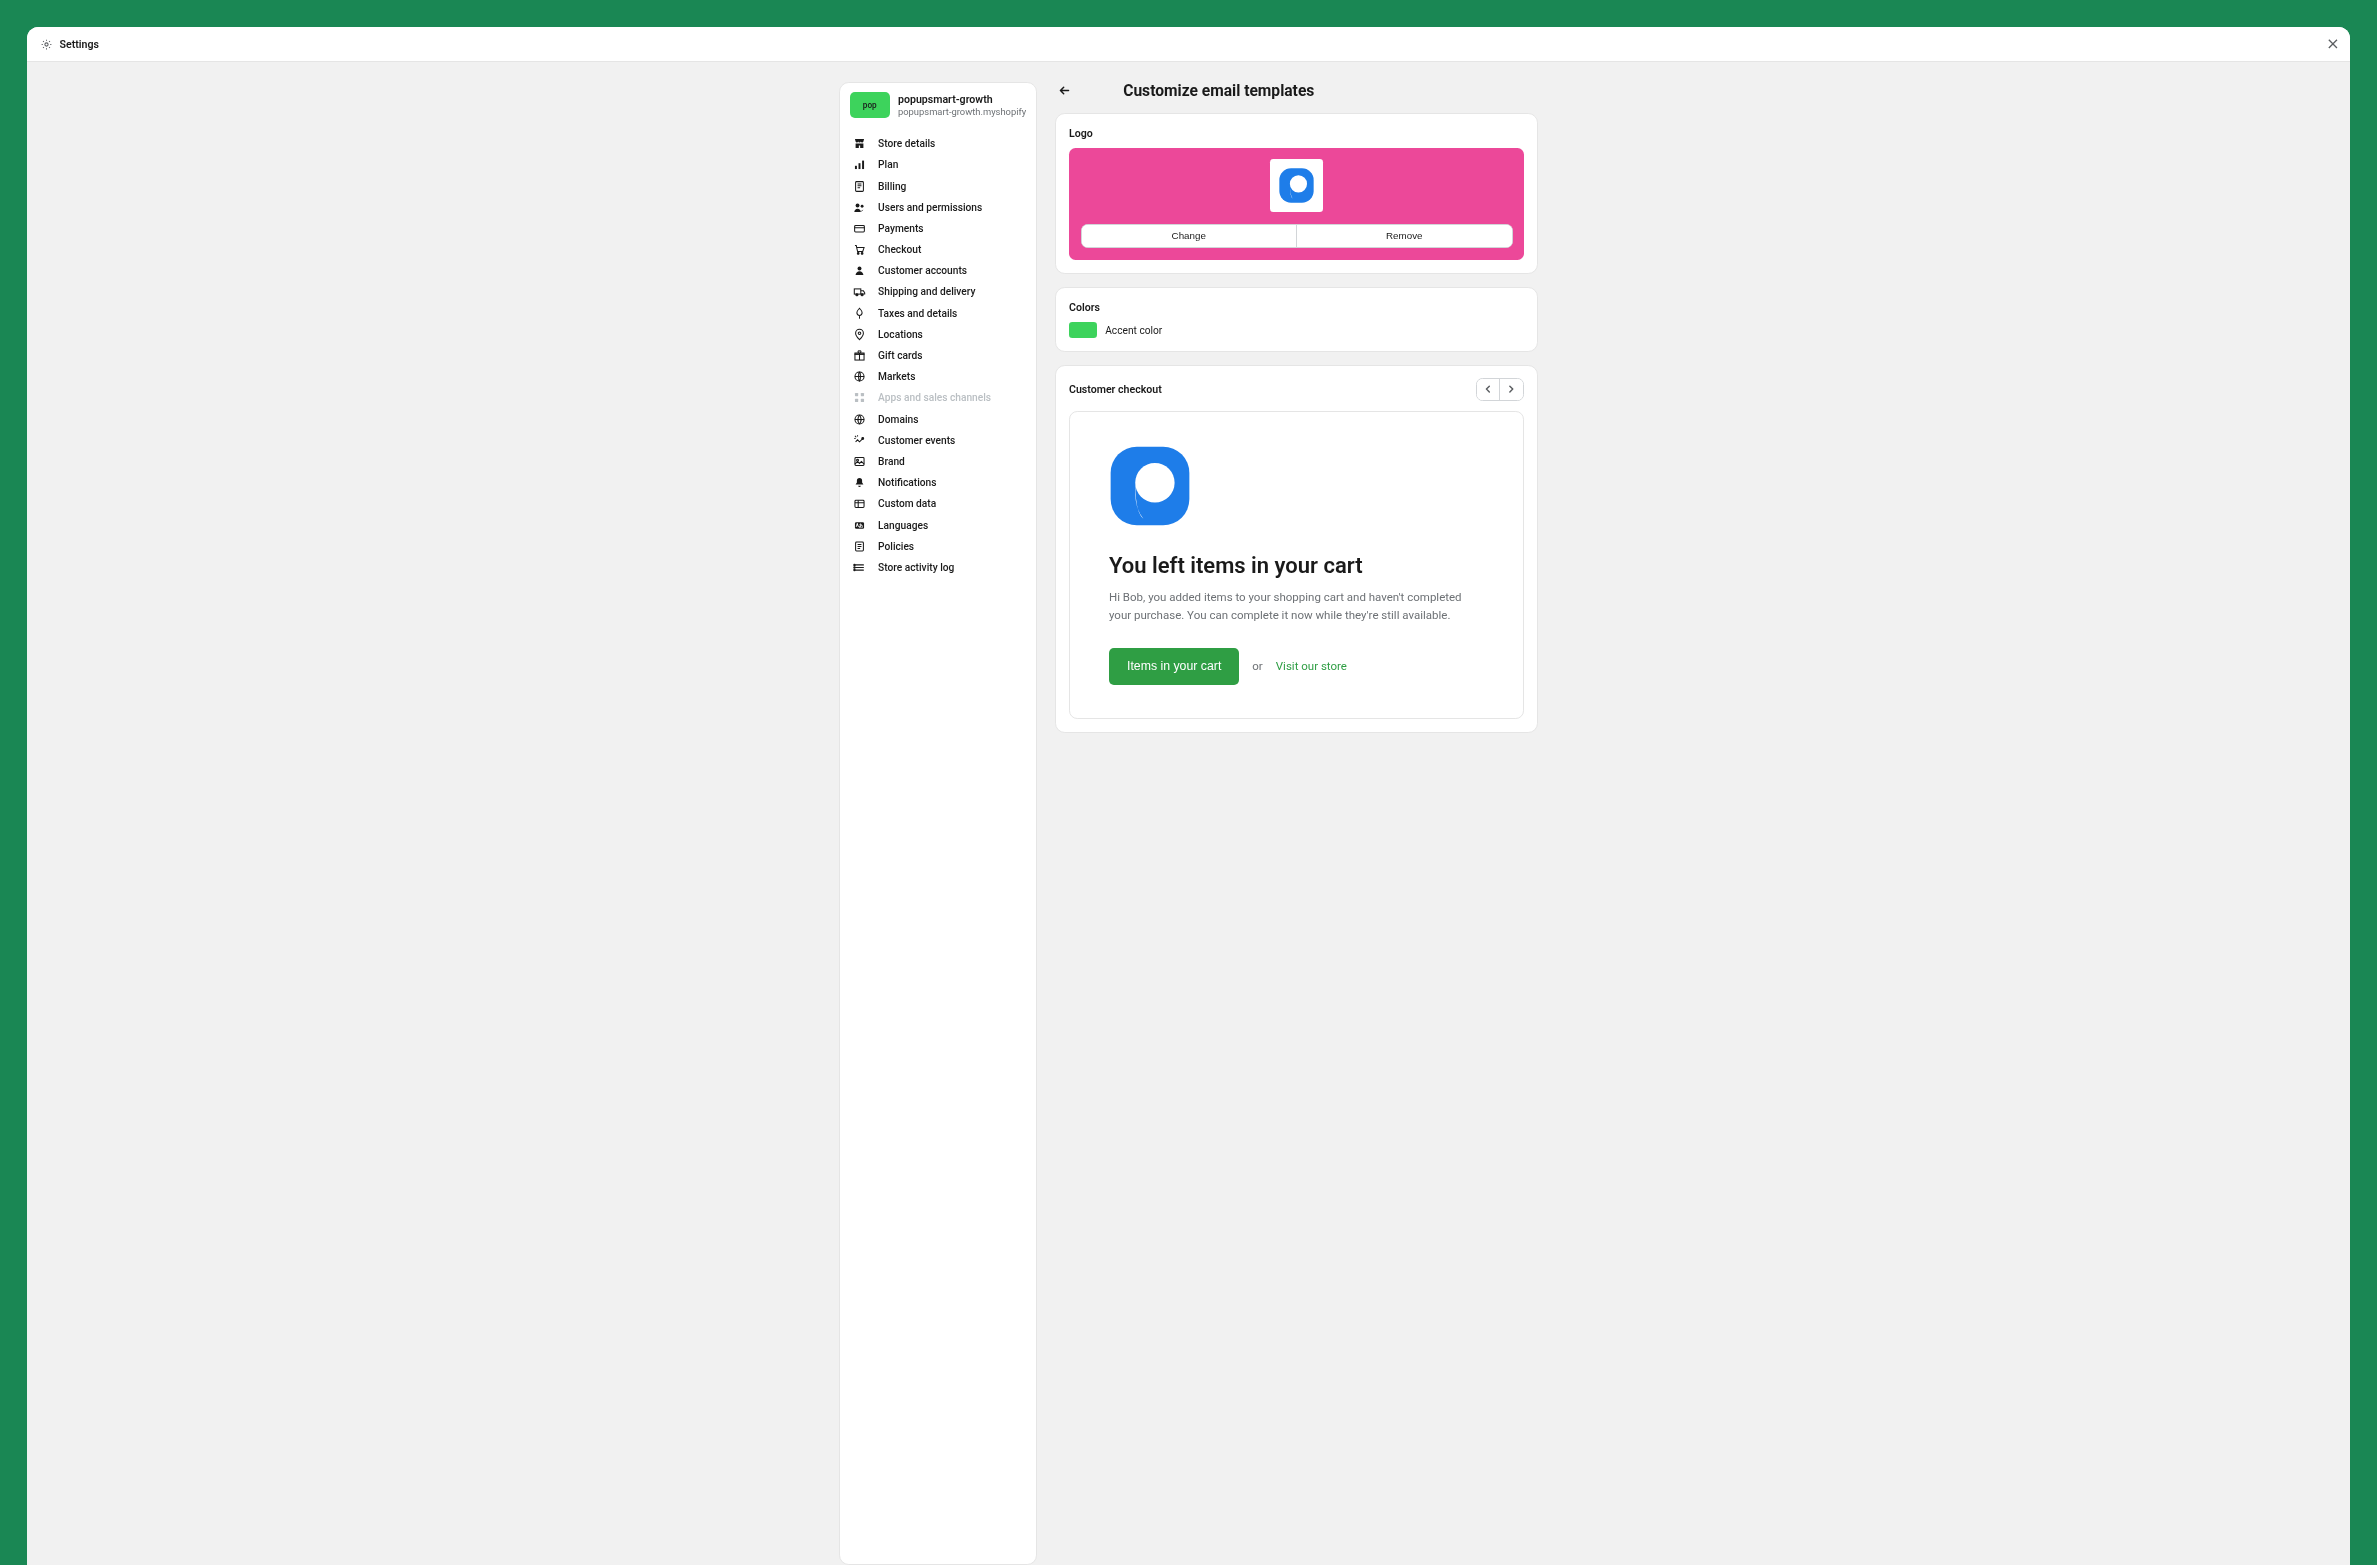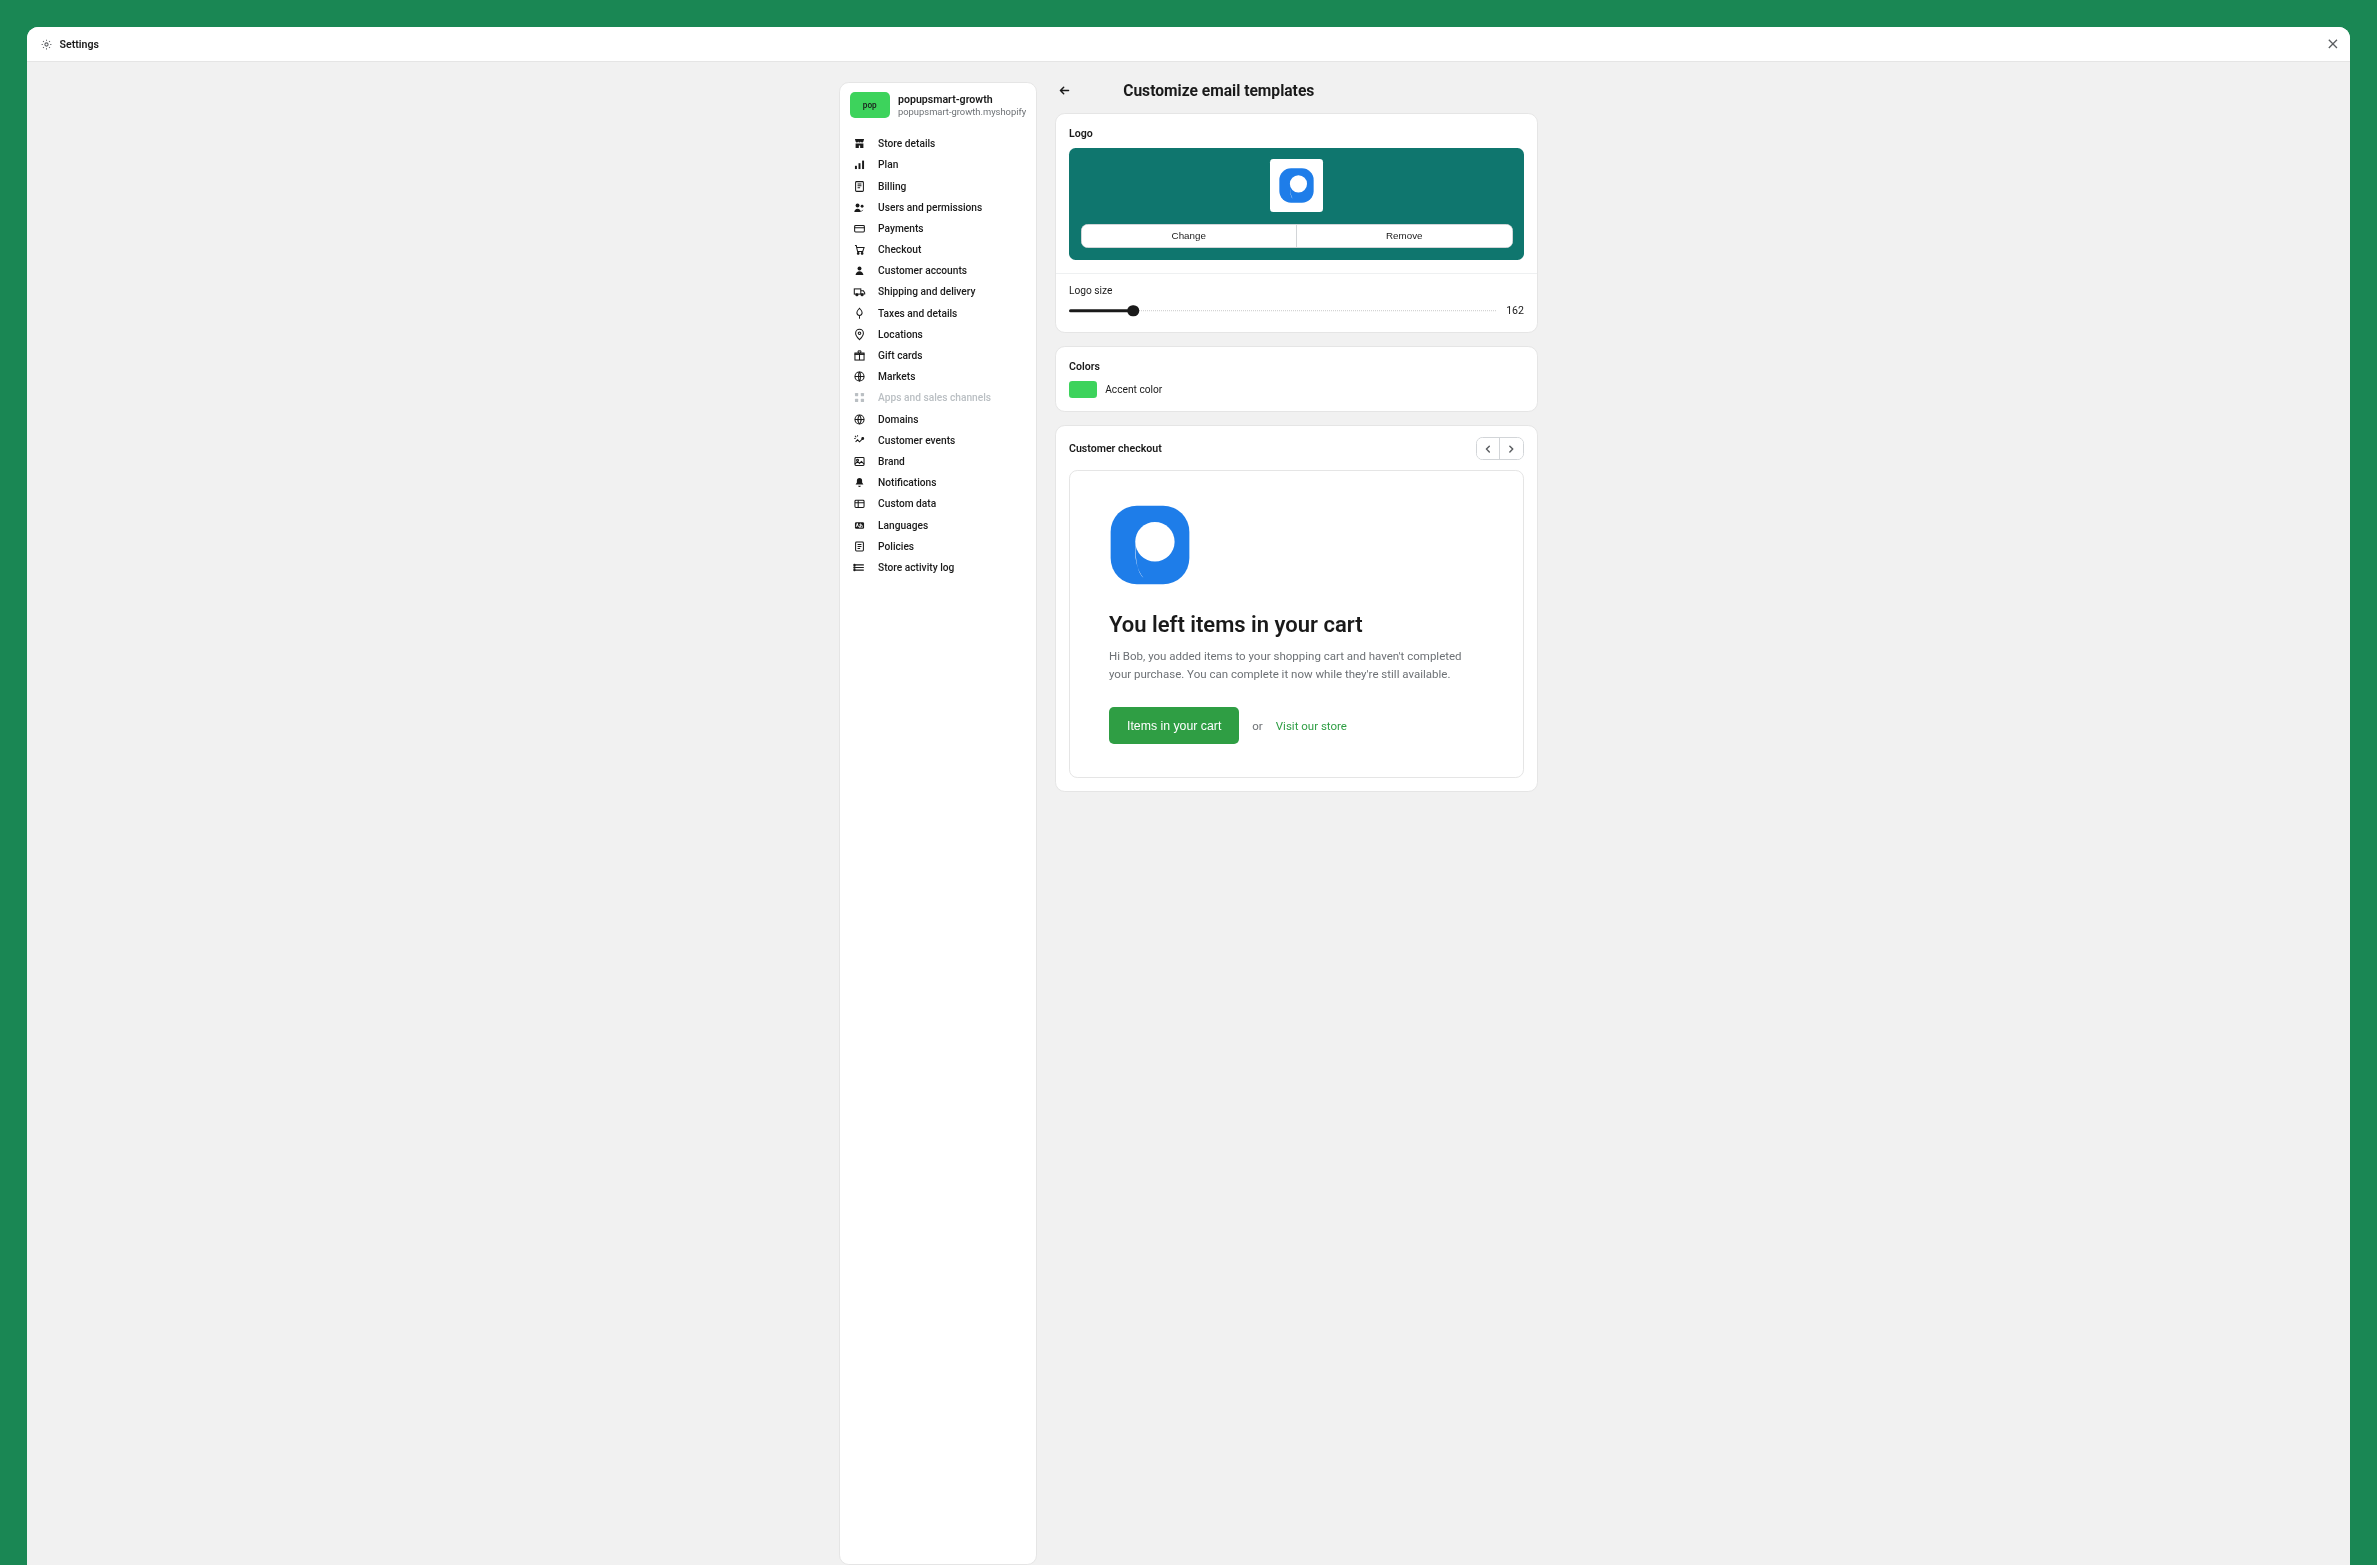--- a/index.html
+++ b/index.html
@@ -151,21 +151,21 @@
 .card-section {
   padding: 13px;
 }
 .section-title {
   font-size: 10.6px;
   font-weight: 600;
   color: #1a1a1a;
   margin-bottom: 8.2px;
 }
 .logo-preview-box {
-  background: #0f766e;
+  background: #ec4899;
   border-radius: 6.5px;
   padding: 11.5px;
 }
 .logo-img-wrap {
   display: flex;
   justify-content: center;
   margin-bottom: 11.5px;
 }
 .logo-img {
   width: 53px;
@@ -586,31 +586,20 @@
                     <path d="M33 46 Q33 78 40 84 Q33 72 33 46" fill="#fff"></path>
                   </svg>
               </div>
             </div>
             <div class="btn-group">
               <button>Change</button>
               <button>Remove</button>
             </div>
           </div>
         </div>
-        <div class="slider-section">
-          <div class="slider-label">Logo size</div>
-          <div class="slider-row">
-            <div class="slider">
-              <div class="slider-dots"></div>
-              <div class="slider-fill"></div>
-              <div class="slider-thumb"></div>
-            </div>
-            <div class="slider-value">162</div>
-          </div>
-        </div>
       </div>
 
       <div class="card">
         <div class="card-section">
           <div class="section-title">Colors</div>
           <div class="color-row">
             <div class="color-swatch"></div>
             <div class="color-label">Accent color</div>
           </div>
         </div>

